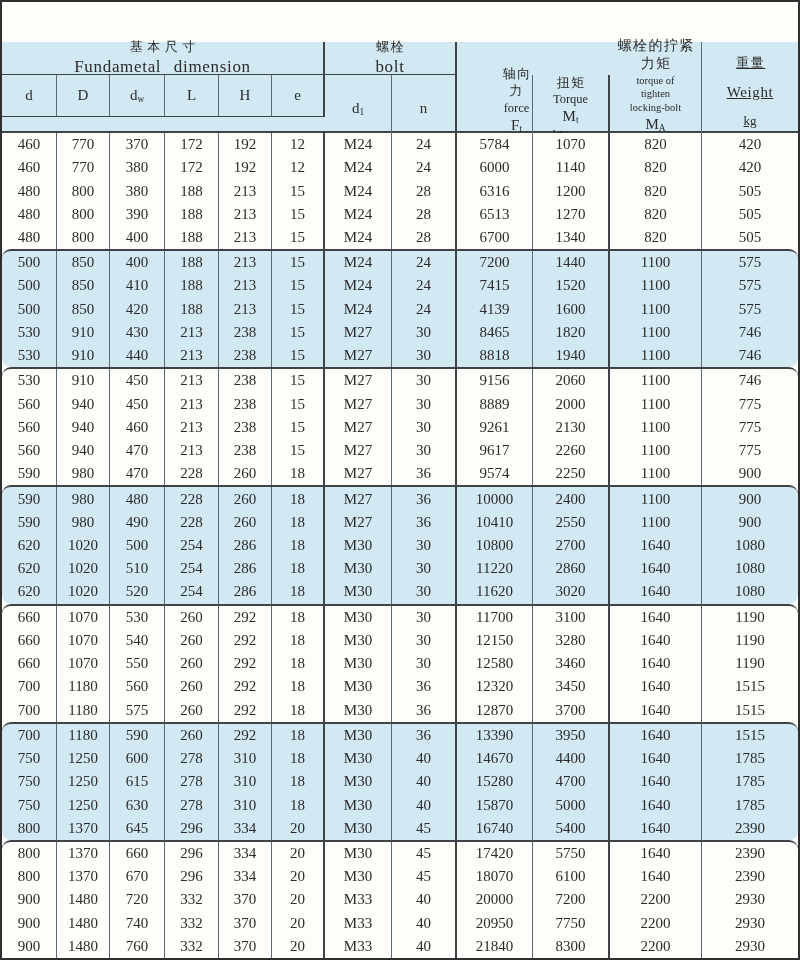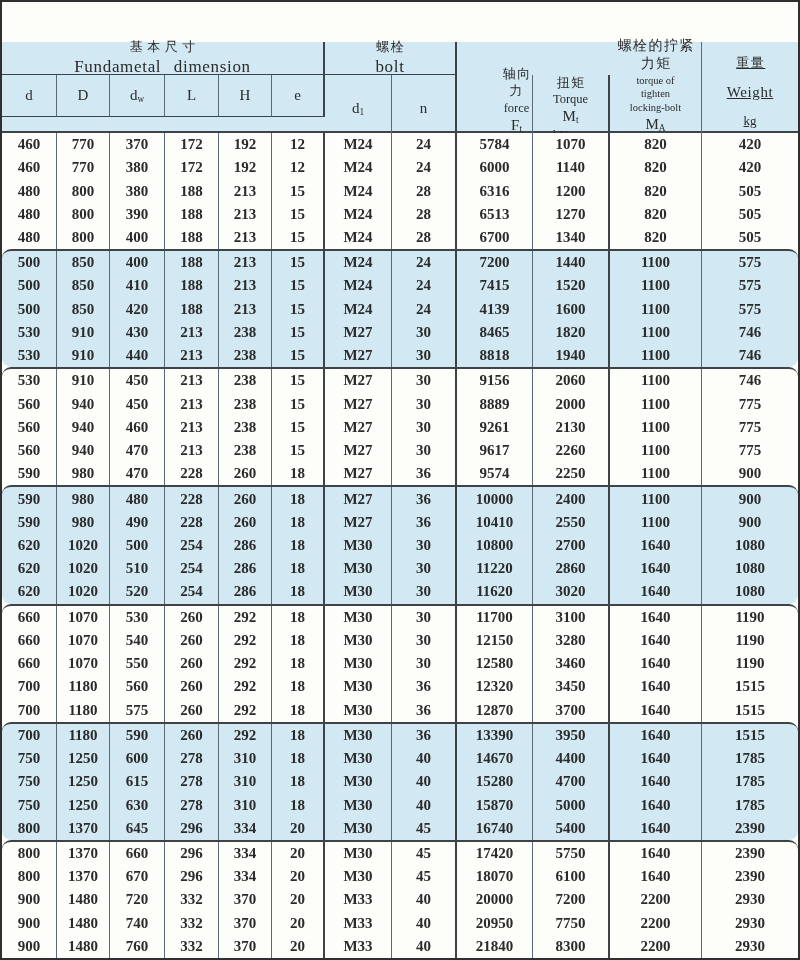--- a/index.html
+++ b/index.html
@@ -54,21 +54,21 @@
   .sym{font-size:15px;}
   .small{font-size:12.5px;line-height:1.28;}
   .lock-lines{font-size:10.5px;line-height:1.3;}
   .lock-lines .zh-sm{font-size:14px;letter-spacing:.1em;text-indent:.1em;}
   .unit{font-size:13px;}
   .mm{font-size:15px;letter-spacing:.15em;}
   .weight-cell{justify-content:space-between;padding:13px 0 14px 0;}
   .weight-cell .en{font-size:15px;}
   sub{font-size:62%;vertical-align:-0.25em;}
   
-  .body{flex:1;display:flex;flex-direction:column;font-weight:bold;}
+  .body{flex:1;display:flex;flex-direction:column;}
   .group{flex:1;display:flex;flex-direction:column;background:var(--paper);}
   .group.shaded{background:var(--band);}
   .group + .group{border-top:2px solid var(--thick);border-radius:9px;}
   .row{flex:1;display:grid;grid-template-columns:var(--cols);}
   .cell{
     display:flex;align-items:center;justify-content:center;
     border-right:1px solid var(--thin);
     font-size:15px;
   }
   .cell.c11{border-right:none;}

